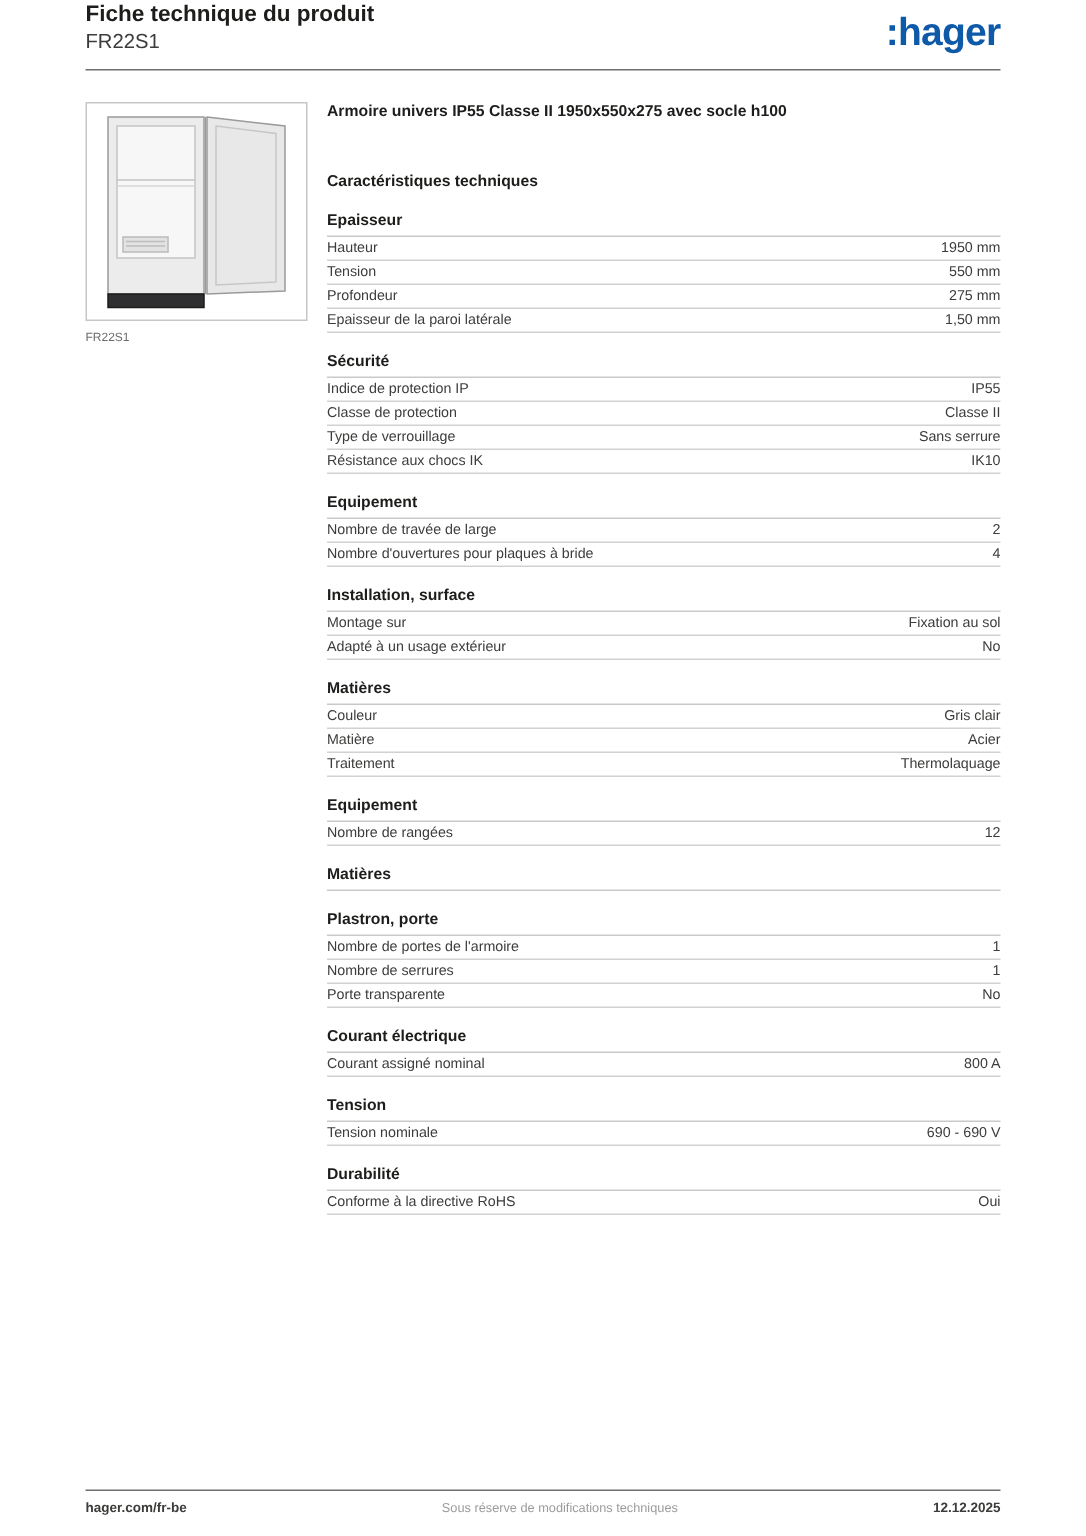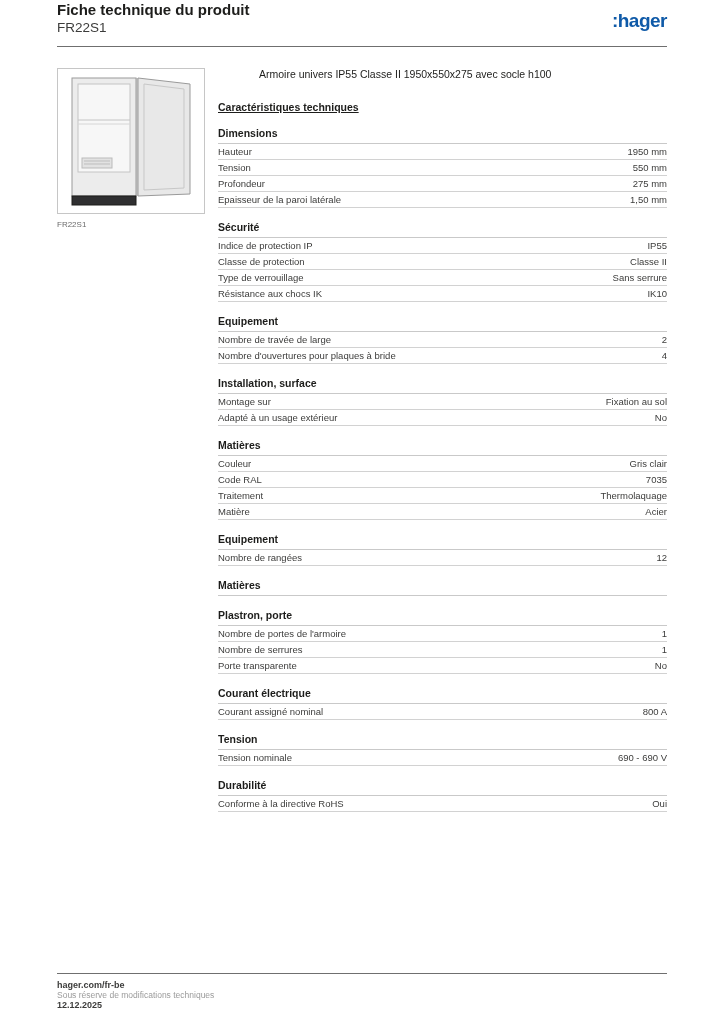--- a/index.html
+++ b/index.html
@@ -27,21 +27,21 @@
     font-weight: bold;
     color: #1d1d1b;
     line-height: 19px;
   }
   .page-subtitle {
     font-size: 13.5px;
     color: #3c3c3b;
     line-height: 18px;
   }
   .logo {
-    font-size: 19px;
+    font-size: 26px;
     font-weight: bold;
     letter-spacing: -0.5px;
     line-height: 30px;
     margin-top: 6px;
   }
   
   .main {
     display: flex;
     gap: 13px;
     padding-top: 21px;
@@ -57,32 +57,30 @@
     justify-content: center;
   }
   .image-caption {
     margin-top: 6px;
     font-size: 8px;
     color: #6b6b6b;
   }
   .right-col { flex: 1; min-width: 0; }
   .product-desc {
     font-size: 10.5px;
-    font-weight: normal;
+    font-weight: bold;
     color: #1d1d1b;
     line-height: 13px;
-    margin-left: 41px;
   }
   .char-title {
-    margin-top: 20px;
+    margin-top: 34px;
     font-size: 10.5px;
     font-weight: bold;
     color: #1d1d1b;
     line-height: 13px;
-    text-decoration: underline;
   }
   .section { margin-top: 13px; }
   .section-title {
     font-size: 10.5px;
     font-weight: bold;
     color: #1d1d1b;
     padding-bottom: 3px;
     border-bottom: 1px solid #c9c9c9;
     line-height: 13px;
   }
@@ -111,21 +109,20 @@
     position: absolute;
     left: 57px;
     right: 57px;
     bottom: 14px;
     border-top: 1px solid #6f6f6f;
     padding-top: 6px;
   }
   .footer-row {
     display: flex;
     align-items: baseline;
-    flex-direction: column;
   }
   .footer-left {
     font-size: 9px;
     font-weight: bold;
     color: #3c3c3b;
     flex: 0 0 auto;
   }
   .footer-center {
     flex: 1;
     text-align: center;
@@ -176,21 +173,21 @@
         </svg>
       </div>
       <div class="image-caption">FR22S1</div>
     </div>
 
     <div class="right-col">
       <div class="product-desc">Armoire univers IP55 Classe II 1950x550x275  avec socle h100</div>
       <div class="char-title">Caractéristiques techniques</div>
       <div id="sections">
           <div class="section">
-            <div class="section-title">Dimensions</div>
+            <div class="section-title">Epaisseur</div>
             <div class="spec-row">
               <span class="spec-label">Hauteur</span>
               <span class="spec-value">1950 mm</span>
             </div>
             <div class="spec-row">
               <span class="spec-label">Tension</span>
               <span class="spec-value">550 mm</span>
             </div>
             <div class="spec-row">
               <span class="spec-label">Profondeur</span>
@@ -242,30 +239,26 @@
               <span class="spec-value">No</span>
             </div>
           </div>
           <div class="section">
             <div class="section-title">Matières</div>
             <div class="spec-row">
               <span class="spec-label">Couleur</span>
               <span class="spec-value">Gris clair</span>
             </div>
             <div class="spec-row">
-              <span class="spec-label">Code RAL</span>
-              <span class="spec-value">7035</span>
+              <span class="spec-label">Matière</span>
+              <span class="spec-value">Acier</span>
             </div>
             <div class="spec-row">
               <span class="spec-label">Traitement</span>
               <span class="spec-value">Thermolaquage</span>
-            </div>
-            <div class="spec-row">
-              <span class="spec-label">Matière</span>
-              <span class="spec-value">Acier</span>
             </div>
           </div>
           <div class="section">
             <div class="section-title">Equipement</div>
             <div class="spec-row">
               <span class="spec-label">Nombre de rangées</span>
               <span class="spec-value">12</span>
             </div>
           </div>
           <div class="section">

